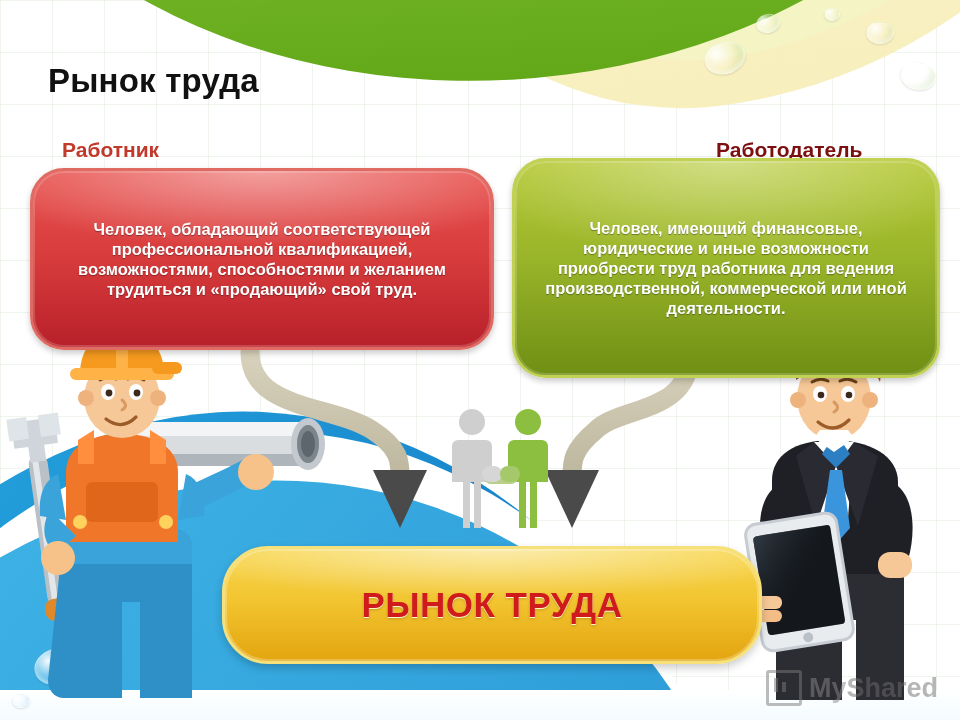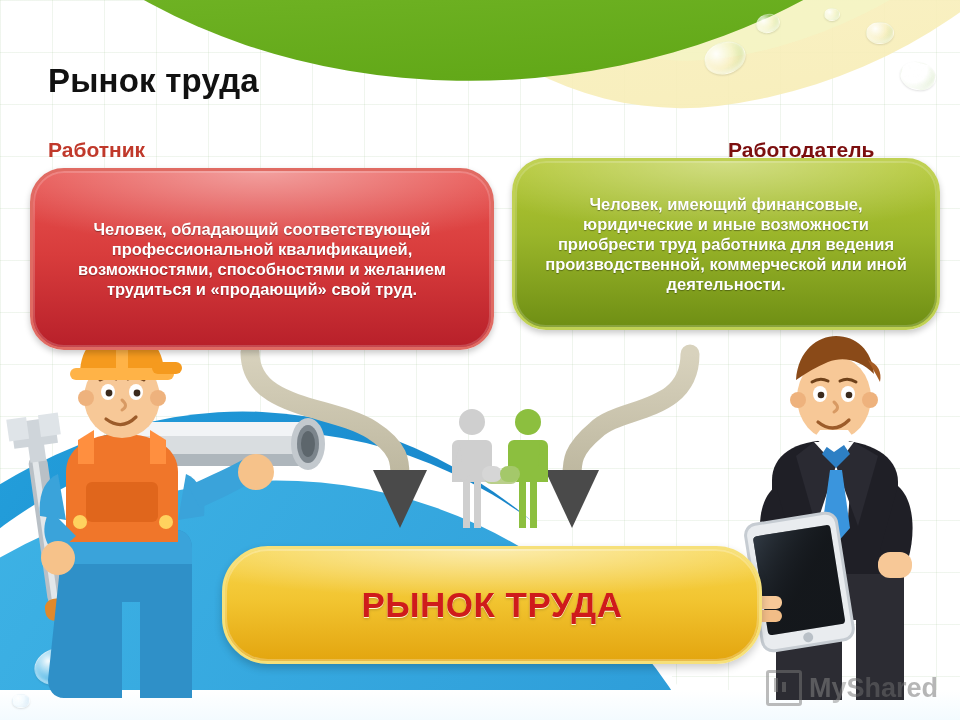--- a/index.html
+++ b/index.html
@@ -94,24 +94,24 @@
   }
 
   
   .slide-title {
     position:absolute; left:48px; top:62px;
     font-size:33px; font-weight:bold; color:#111111;
     letter-spacing:.2px;
   }
   .col-label {
     position:absolute; top:138px;
-    font-size:21px; font-weight:bold; color:#c0392b;
+    font-size:21px; font-weight:bold; color:#c0392b;margin-left:14px;
   }
   .col-label.left { left:48px; }
-  .col-label.right { left:728px; color:#7c0f0f; }
+  .col-label.right { left:702px; color:#7c0f0f; }
 
   
   .card {
     position:absolute;
     border-radius:34px;
     box-sizing:border-box;
     display:flex; align-items:center; justify-content:center;
     text-align:center;
     color:#ffffff;
     font-weight:bold;
@@ -124,21 +124,21 @@
   .card-worker {
     left:30px; top:168px; width:464px; height:182px;
     font-size:16.5px;
     background:
       radial-gradient(120% 80% at 50% 0%, rgba(255,255,255,.45), rgba(255,255,255,0) 55%),
       linear-gradient(180deg,#e8524f 0%,#d83c3c 48%,#b8202a 100%);
     border:3px solid #e06b63;
     box-shadow:0 3px 6px rgba(0,0,0,.22), inset 0 0 0 2px rgba(255,255,255,.18);
   }
   .card-employer {
-    left:512px; top:158px; width:428px; height:172px;
+    left:512px; top:158px; width:428px; height:220px;
     font-size:16.5px;
     background:
       radial-gradient(120% 80% at 50% 0%, rgba(255,255,255,.40), rgba(255,255,255,0) 55%),
       linear-gradient(180deg,#b4c832 0%,#9ab52a 45%,#6f8f14 100%);
     border:3px solid #c0d154;
     box-shadow:0 3px 6px rgba(0,0,0,.22), inset 0 0 0 2px rgba(255,255,255,.18);
   }
   .card-market {
     left:222px; top:546px; width:540px; height:118px;
     border-radius:46px;

